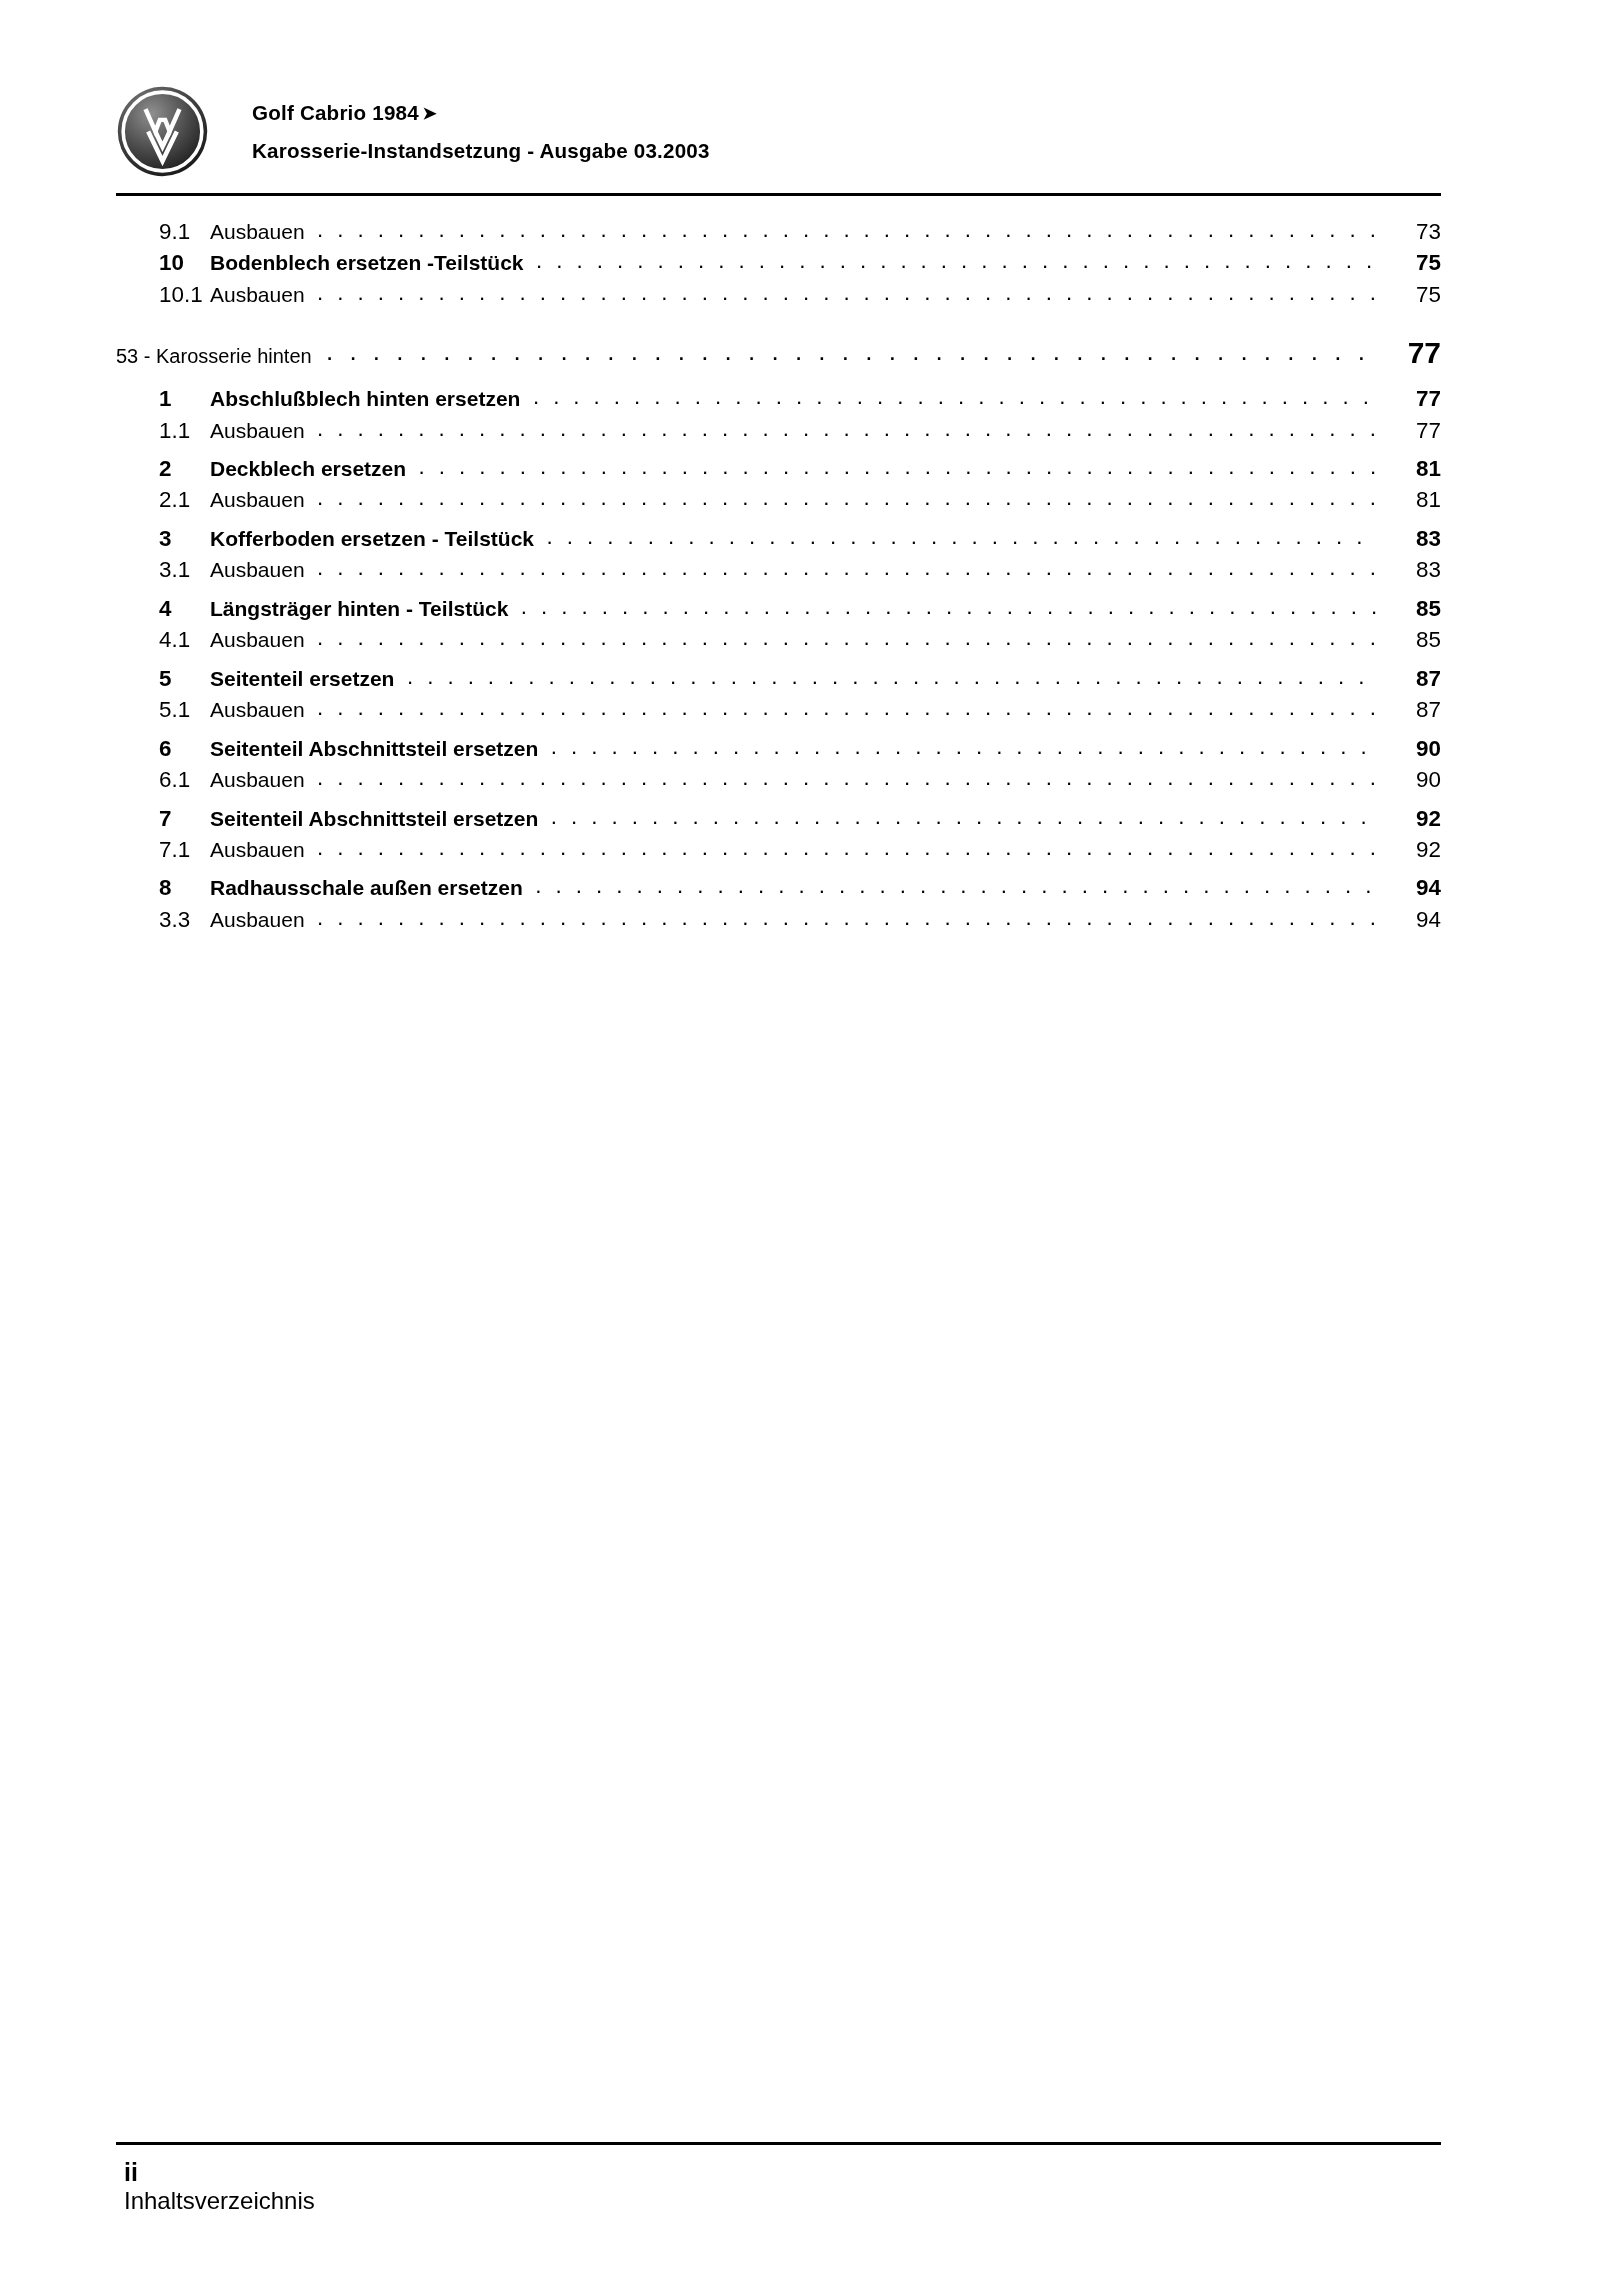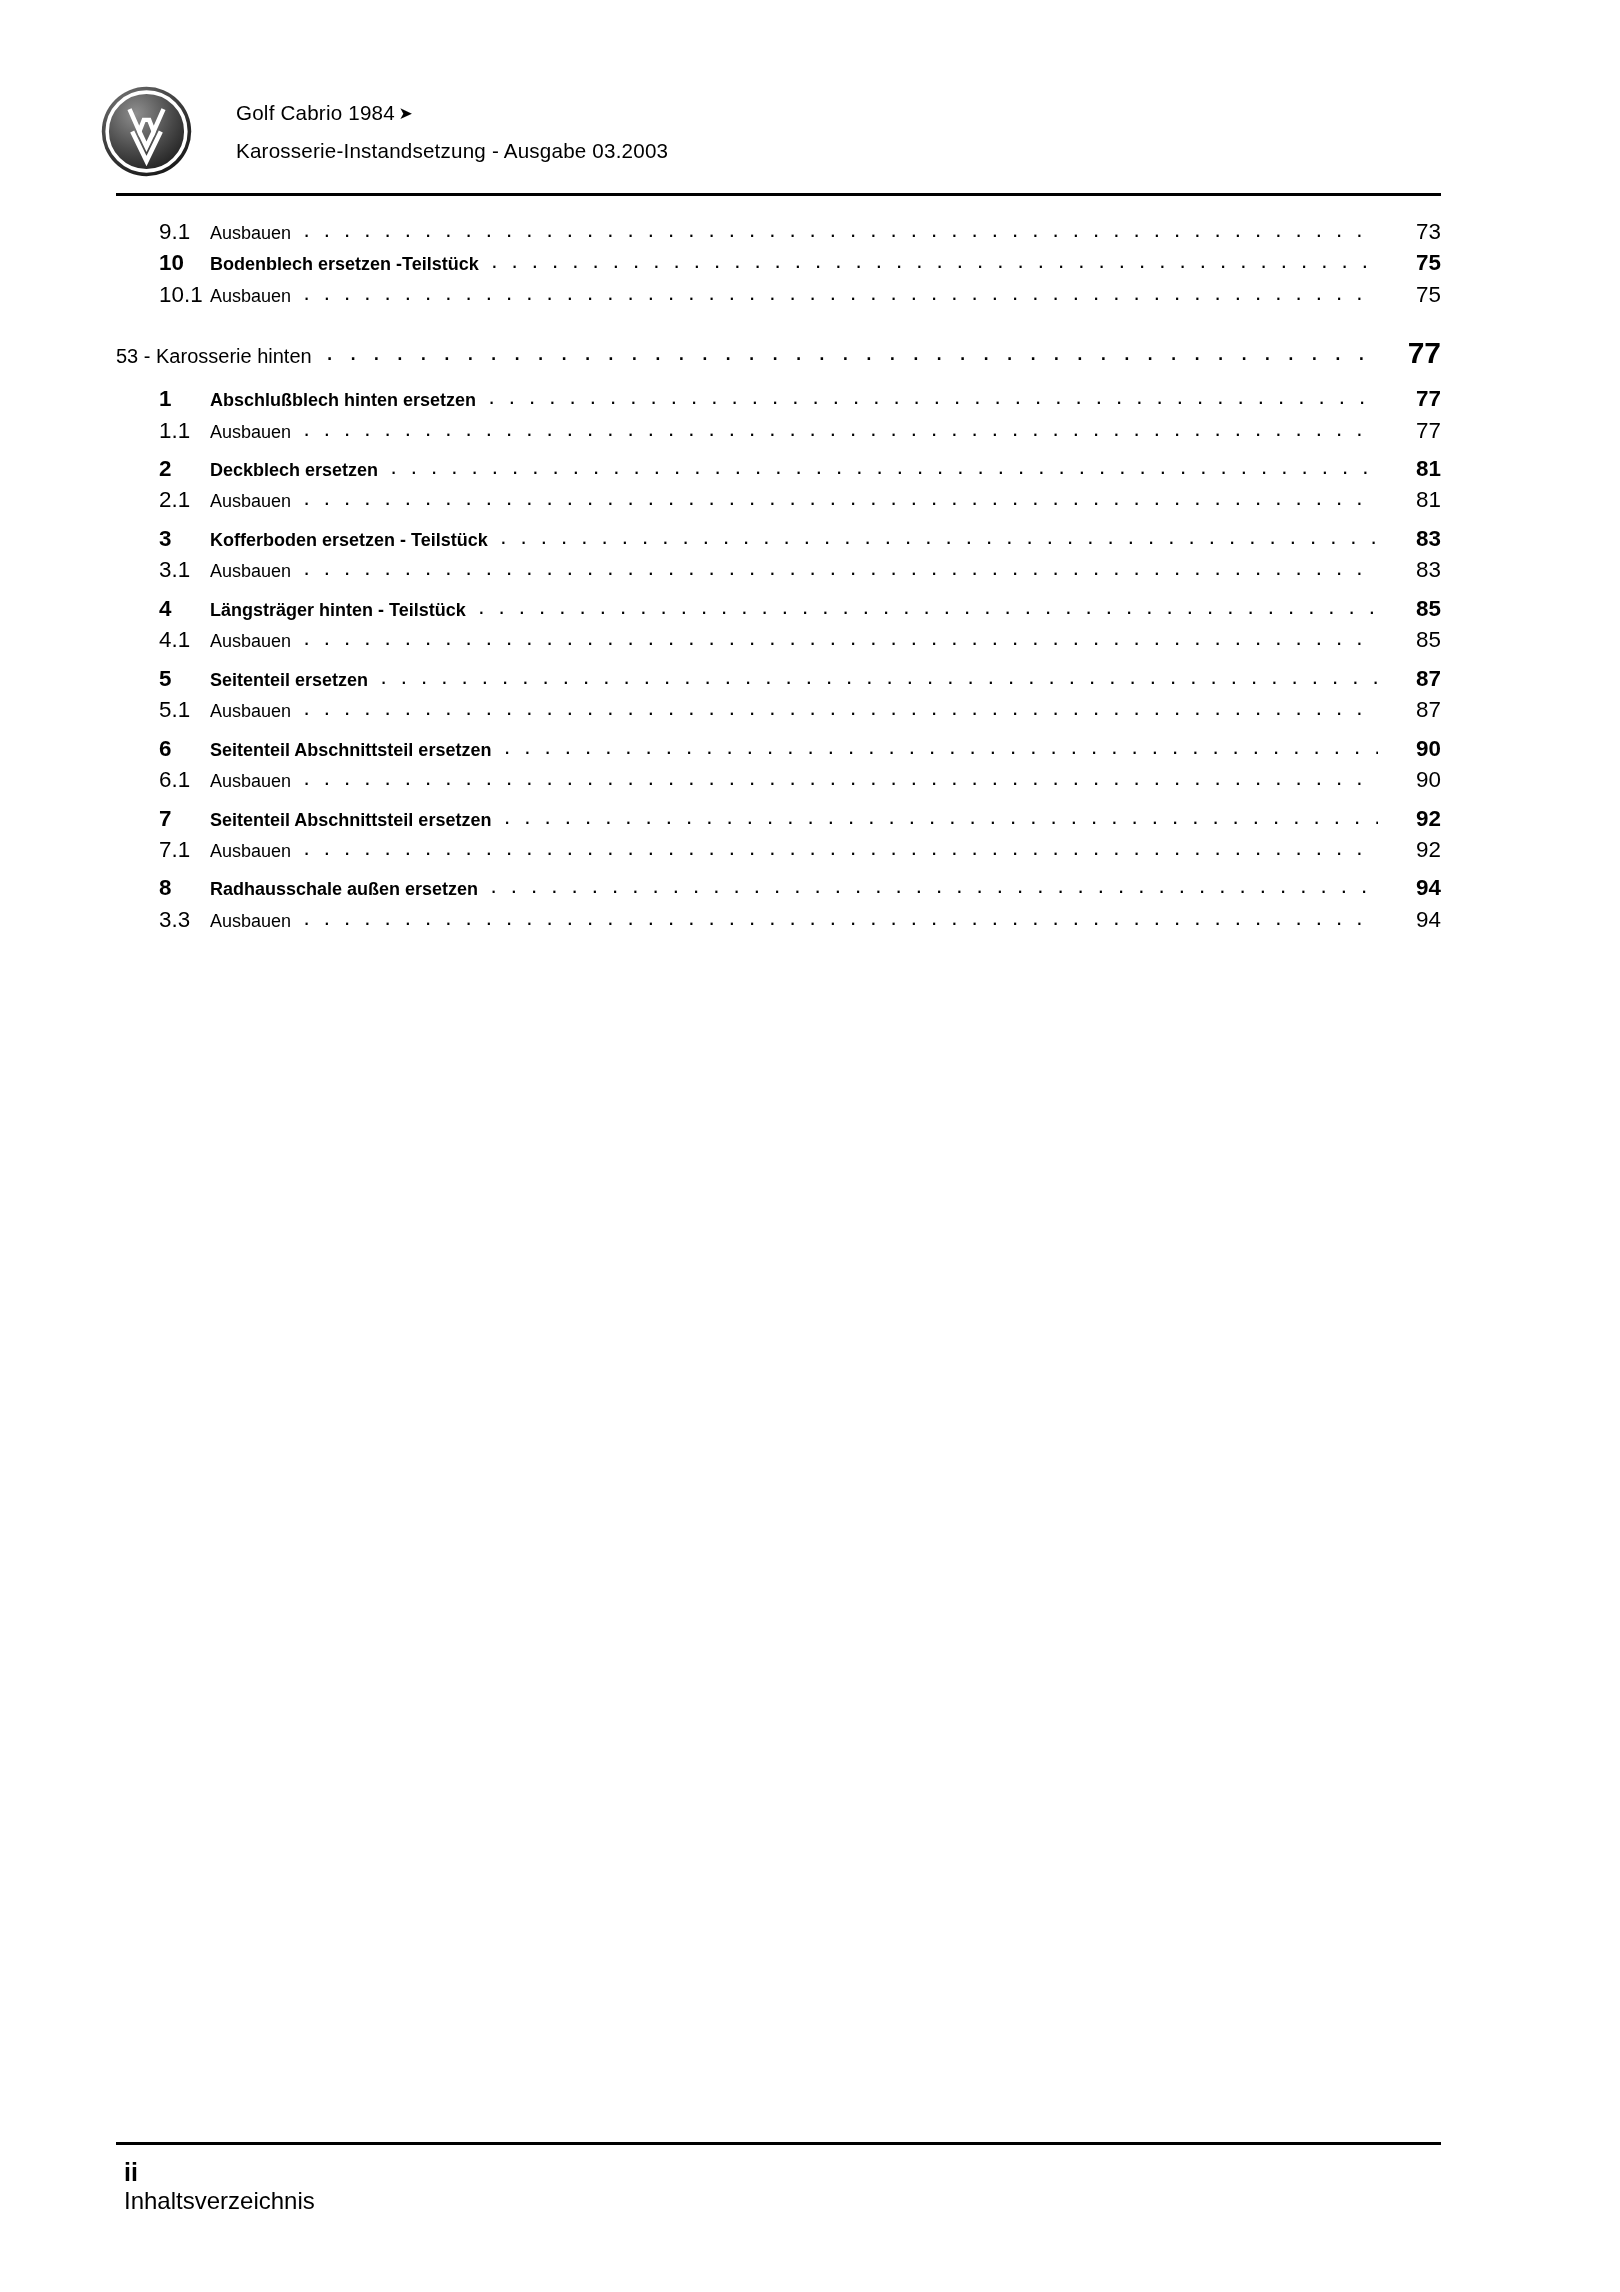--- a/index.html
+++ b/index.html
@@ -20,24 +20,25 @@
     position: absolute;
     left: 0; top: 0;
     width: 1620px;
     height: 2293px;
     background: #fff;
   }
 
   
   .header {
     position: absolute;
-    left: 100px;
+    left: 116px;
     top: 85px;
     width: 1325px;
     height: 107px;
+    font-weight: bold;
   }
   .vw-logo {
     position: absolute;
     left: 0px;
     top: 0px;
     width: 93px;
     height: 93px;
   }
   .vw-logo svg { display: block; }
 
@@ -97,21 +98,21 @@
   .lvl-main .title { font-weight: bold; }
 
   .num {
     width: 94px;
     flex: 0 0 94px;
     font-size: 22.4px;
     padding-left: 43px;
     box-sizing: border-box;
   }
   .title {
-    font-size: 18px;
+    font-size: 21px;
     flex: 0 0 auto;
     padding-right: 12.5px;
   }
   .leader {
     flex: 1 1 auto;
     overflow: hidden;
     font-size: 22.4px;
     letter-spacing: 3.9px;
     color: #000;
     transform: translateY(-1.8px);

